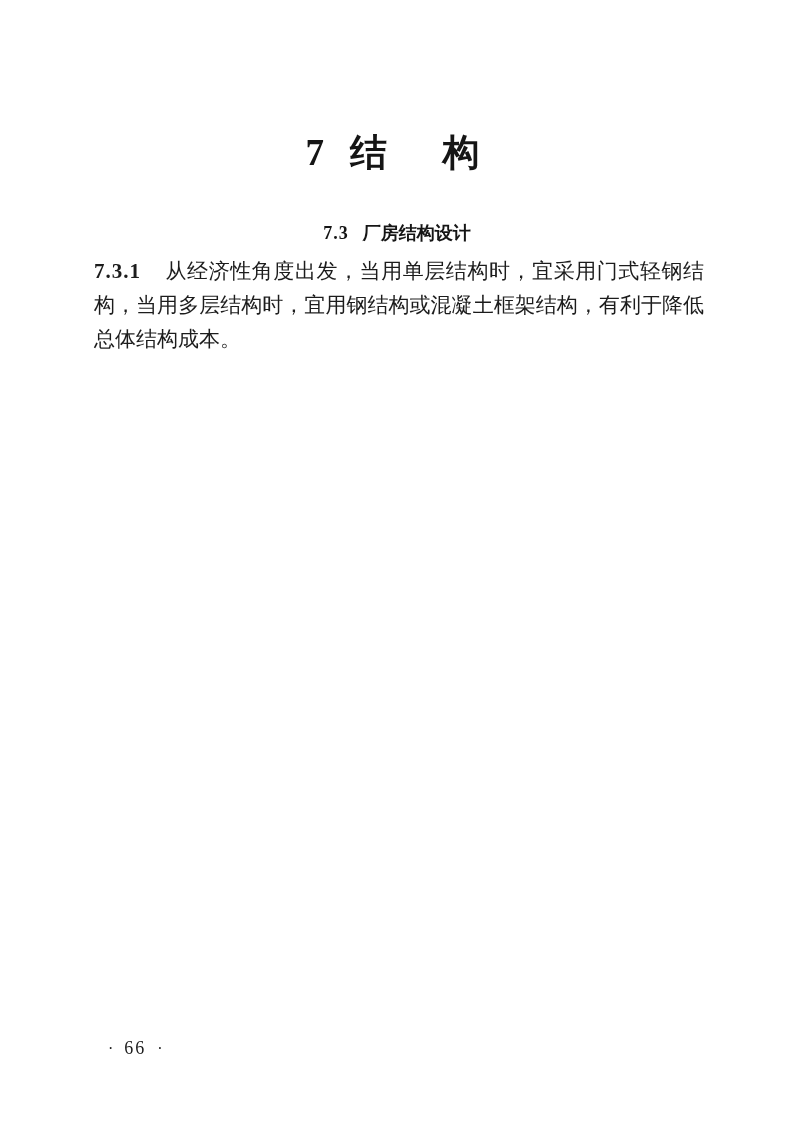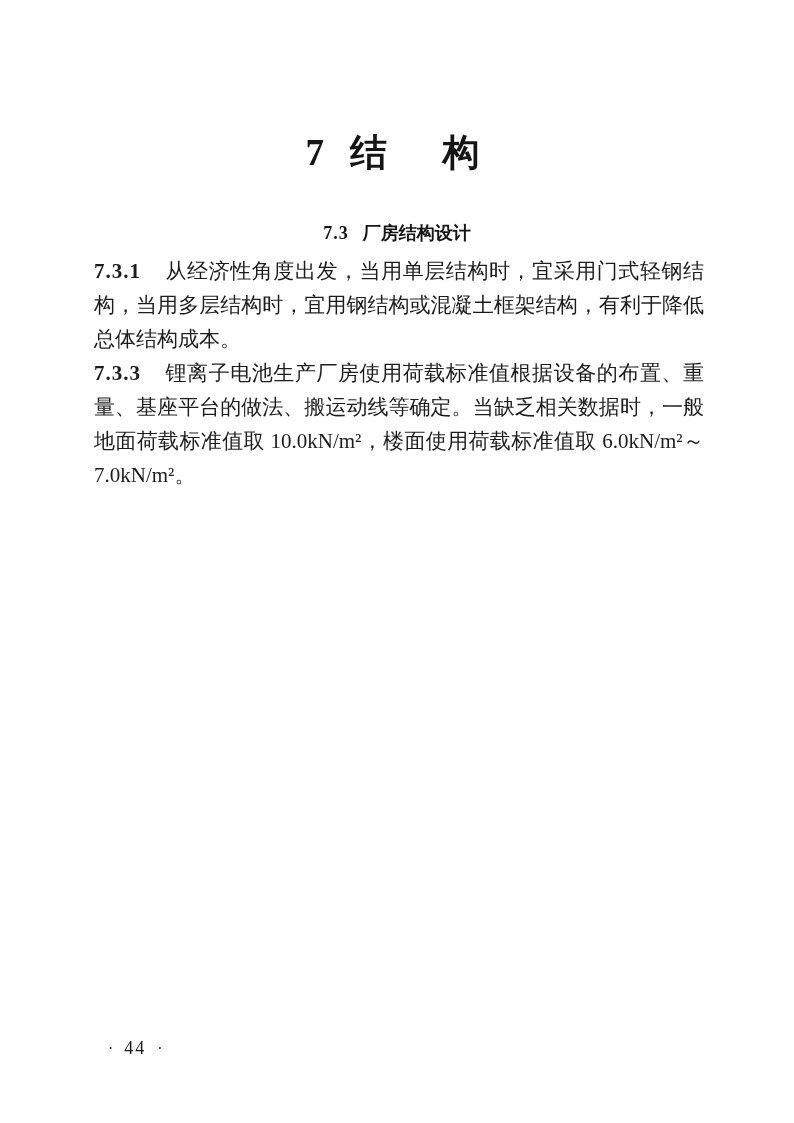--- a/index.html
+++ b/index.html
@@ -89,22 +89,19 @@
   </h1>
 
   <h2 class="section-title">
     <span class="section-number">7.3</span><span class="section-text">厂房结构设计</span>
   </h2>
 
   <div class="clauses">
     <p class="clause">
       <span class="clause-number">7.3.1</span><span class="clause-text">从经济性角度出发，当用单层结构时，宜采用门式轻钢结构，当用多层结构时，宜用钢结构或混凝土框架结构，有利于降低总体结构成本。</span>
     </p>
-    <p class="clause">
-      <span class="clause-number">7.3.3</span><span class="clause-text">锂离子电池生产厂房使用荷载标准值根据设备的布置、重量、基座平台的做法、搬运动线等确定。当缺乏相关数据时，一般地面荷载标准值取 10.0kN/m²，楼面使用荷载标准值取 6.0kN/m²～7.0kN/m²。</span>
-    </p>
   </div>
 
   <div class="footer">
-    <span class="dot">·</span><span class="page-number">44</span><span class="dot">·</span>
+    <span class="dot">·</span><span class="page-number">66</span><span class="dot">·</span>
   </div>
 
 </div>
 
 </body></html>

